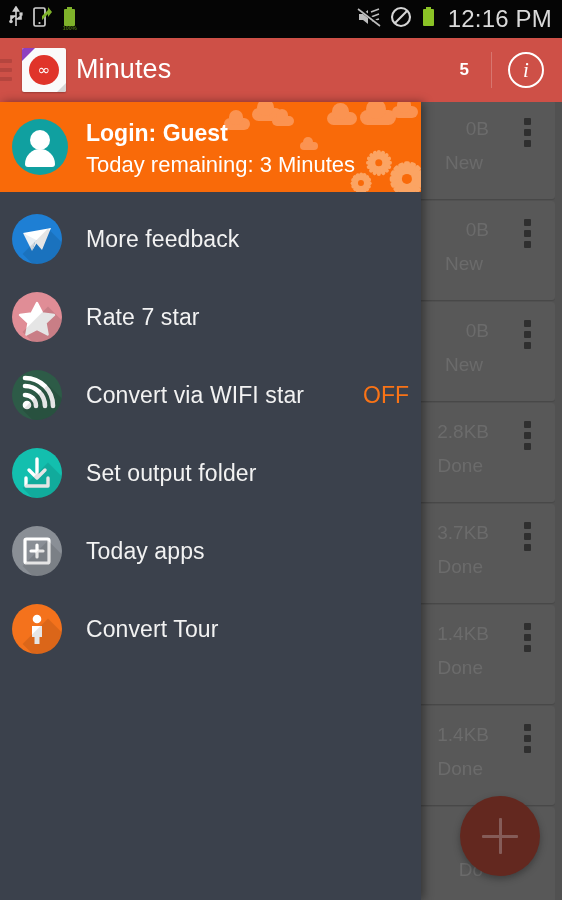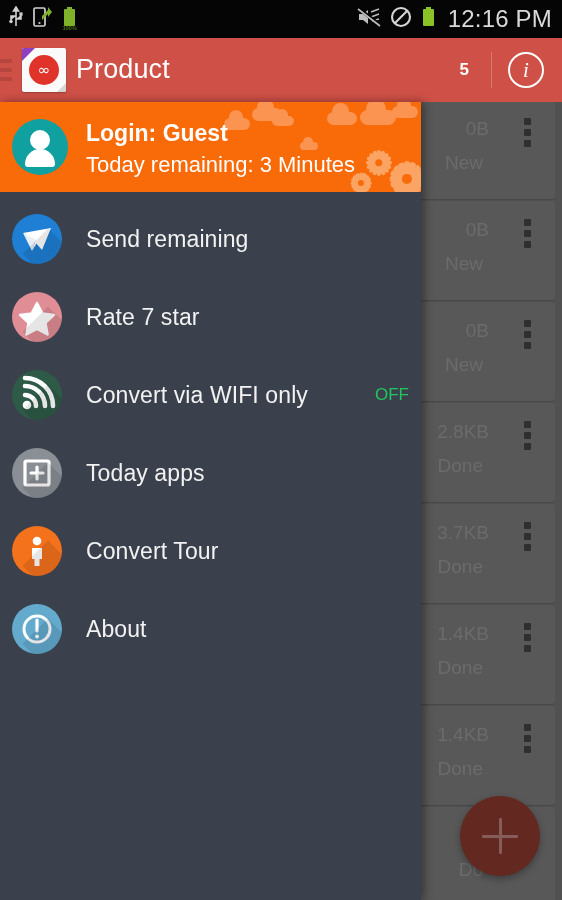--- a/index.html
+++ b/index.html
@@ -182,21 +182,21 @@
   }
   .micon .shadow{
     position:absolute; right:-4px; bottom:-8px;
     width:36px; height:36px; background:rgba(0,0,0,.10);
     transform:rotate(45deg);
   }
   .mlabel{
     margin-left:24px; color:#f2f2f2; font-size:23px; letter-spacing:.1px;
   }
   .mvalue{
-    position:absolute; right:12px; color:#22c55e; font-size:17px;
+    position:absolute; right:12px; color:#f97316; font-size:23px;
   }
 
   
   .ic-mail{ background:#1e7fd4; }
   .ic-star{ background:#e08d96; }
   .ic-wifi{ background:#2d5b47; }
   .ic-dl  { background:#13bfae; }
   .ic-apps{ background:#8a8f96; }
   .ic-tour{ background:#f4721c; }
   .ic-about{background:#63aacd; }
@@ -300,21 +300,21 @@
     <div id="hamburger">
       <i></i>
         <i></i>
         <i></i>
     </div>
     <div class="app-icon">
       <div class="corner"></div>
       <div class="infin">∞</div>
       <div class="fold"></div>
     </div>
-    <div class="title">Product</div>
+    <div class="title">Minutes</div>
     <div class="badge">5</div>
     <div class="sep"></div>
     <div class="info">i</div>
   </div>
 
   <div id="drawer">
 
     <div id="drawer-header">
 
       <div class="cloud" style="left: 224px; top: 16px; width: 26px; height: 12px; border-radius: 6px;">
@@ -384,74 +384,74 @@
     <div id="menu">
         <div class="mrow">
           <span class="micon ic-mail">
             <svg class="glyph" viewBox="0 0 50 50">
               <path d="M11 19 L39 14 L30 36 L23 28 Z" fill="#fff"></path>
               <path d="M11 19 L26 27 L23 28 L20 37 Z" fill="#e9eef3"></path>
               <path d="M39 14 L23 28 L20 37 L26 27 Z" fill="#fff"></path>
             </svg>
             <span class="shadow"></span>
           </span>
-          <span class="mlabel">Send remaining</span>
+          <span class="mlabel">More feedback</span>
         </div>
         <div class="mrow">
           <span class="micon ic-star">
             <svg class="glyph" viewBox="0 0 50 50">
               <path d="M25 11 L30.3 21.4 L42 23 L33.5 31 L35.6 42.5 L25 37 L14.4 42.5 L16.5 31 L8 23 L19.7 21.4 Z" fill="#fff" stroke="#fff" stroke-width="2.4" stroke-linejoin="round"></path>
             </svg>
             <span class="shadow"></span>
           </span>
           <span class="mlabel">Rate 7 star</span>
         </div>
         <div class="mrow">
           <span class="micon ic-wifi">
             <svg class="glyph" viewBox="0 0 50 50">
               <circle cx="15" cy="35" r="4.3" fill="#fff"></circle>
               <path d="M13 25 A11 11 0 0 1 24 36" stroke="#fff" stroke-width="4.6" fill="none" stroke-linecap="round"></path>
               <path d="M13 16 A20 20 0 0 1 33 36" stroke="#fff" stroke-width="4.6" fill="none" stroke-linecap="round"></path>
               <path d="M13 8 A28 28 0 0 1 41 36" stroke="#fff" stroke-width="4.6" fill="none" stroke-linecap="round"></path>
             </svg>
             <span class="shadow"></span>
           </span>
-          <span class="mlabel">Convert via WIFI only</span>
+          <span class="mlabel">Convert via WIFI star</span>
           <span class="mvalue">OFF</span>
+        </div>
+        <div class="mrow">
+          <span class="micon ic-dl">
+            <svg class="glyph" viewBox="0 0 50 50">
+              <path d="M25 11 L25 28" stroke="#fff" stroke-width="3.4" stroke-linecap="round"></path>
+              <path d="M17 22 L25 30 L33 22" stroke="#fff" stroke-width="3.4" fill="none" stroke-linecap="round" stroke-linejoin="round"></path>
+              <path d="M14 30 L14 38 L36 38 L36 30" stroke="#fff" stroke-width="3.4" fill="none" stroke-linecap="round" stroke-linejoin="round"></path>
+            </svg>
+            <span class="shadow"></span>
+          </span>
+          <span class="mlabel">Set output folder</span>
         </div>
         <div class="mrow">
           <span class="micon ic-apps">
             <svg class="glyph" viewBox="0 0 50 50">
               <rect x="13" y="13" width="24" height="24" rx="1.5" fill="none" stroke="#fff" stroke-width="3.2"></rect>
               <path d="M25 19 L25 31 M19 25 L31 25" stroke="#fff" stroke-width="3.2" stroke-linecap="round"></path>
             </svg>
             <span class="shadow"></span>
           </span>
           <span class="mlabel">Today apps</span>
         </div>
         <div class="mrow">
           <span class="micon ic-tour">
             <svg class="glyph" viewBox="0 0 50 50">
               <circle cx="25" cy="15" r="4.3" fill="#fff"></circle>
               <path d="M20 22 L30 22 L30 33 L27.5 33 L27.5 40 L22.5 40 L22.5 33 L20 33 Z" fill="#fff"></path>
             </svg>
             <span class="shadow"></span>
           </span>
           <span class="mlabel">Convert Tour</span>
-        </div>
-        <div class="mrow">
-          <span class="micon ic-about">
-            <svg class="glyph" viewBox="0 0 50 50">
-              <circle cx="25" cy="25" r="13" fill="none" stroke="#fff" stroke-width="3"></circle>
-              <path d="M25 16 L25 27" stroke="#fff" stroke-width="3.2" stroke-linecap="round"></path>
-              <circle cx="25" cy="32.5" r="1.9" fill="#fff"></circle>
-            </svg>
-            <span class="shadow"></span>
-          </span>
-          <span class="mlabel">About</span>
         </div>
       </div>
   </div>
 
   <div id="statusbar">
     <div class="sb-left">
       <span class="sb-ico">
         <svg width="16" height="22" viewBox="0 0 16 22">
           <path d="M8 1 L8 20 M8 1 L5.5 5 L10.5 5 Z M8 10 L3 10 L3 14 M8 13 L13 13 L13 9" stroke="#cfcfcf" stroke-width="1.6" fill="#cfcfcf"></path>
           <circle cx="3" cy="15.5" r="1.8" fill="#cfcfcf"></circle>

